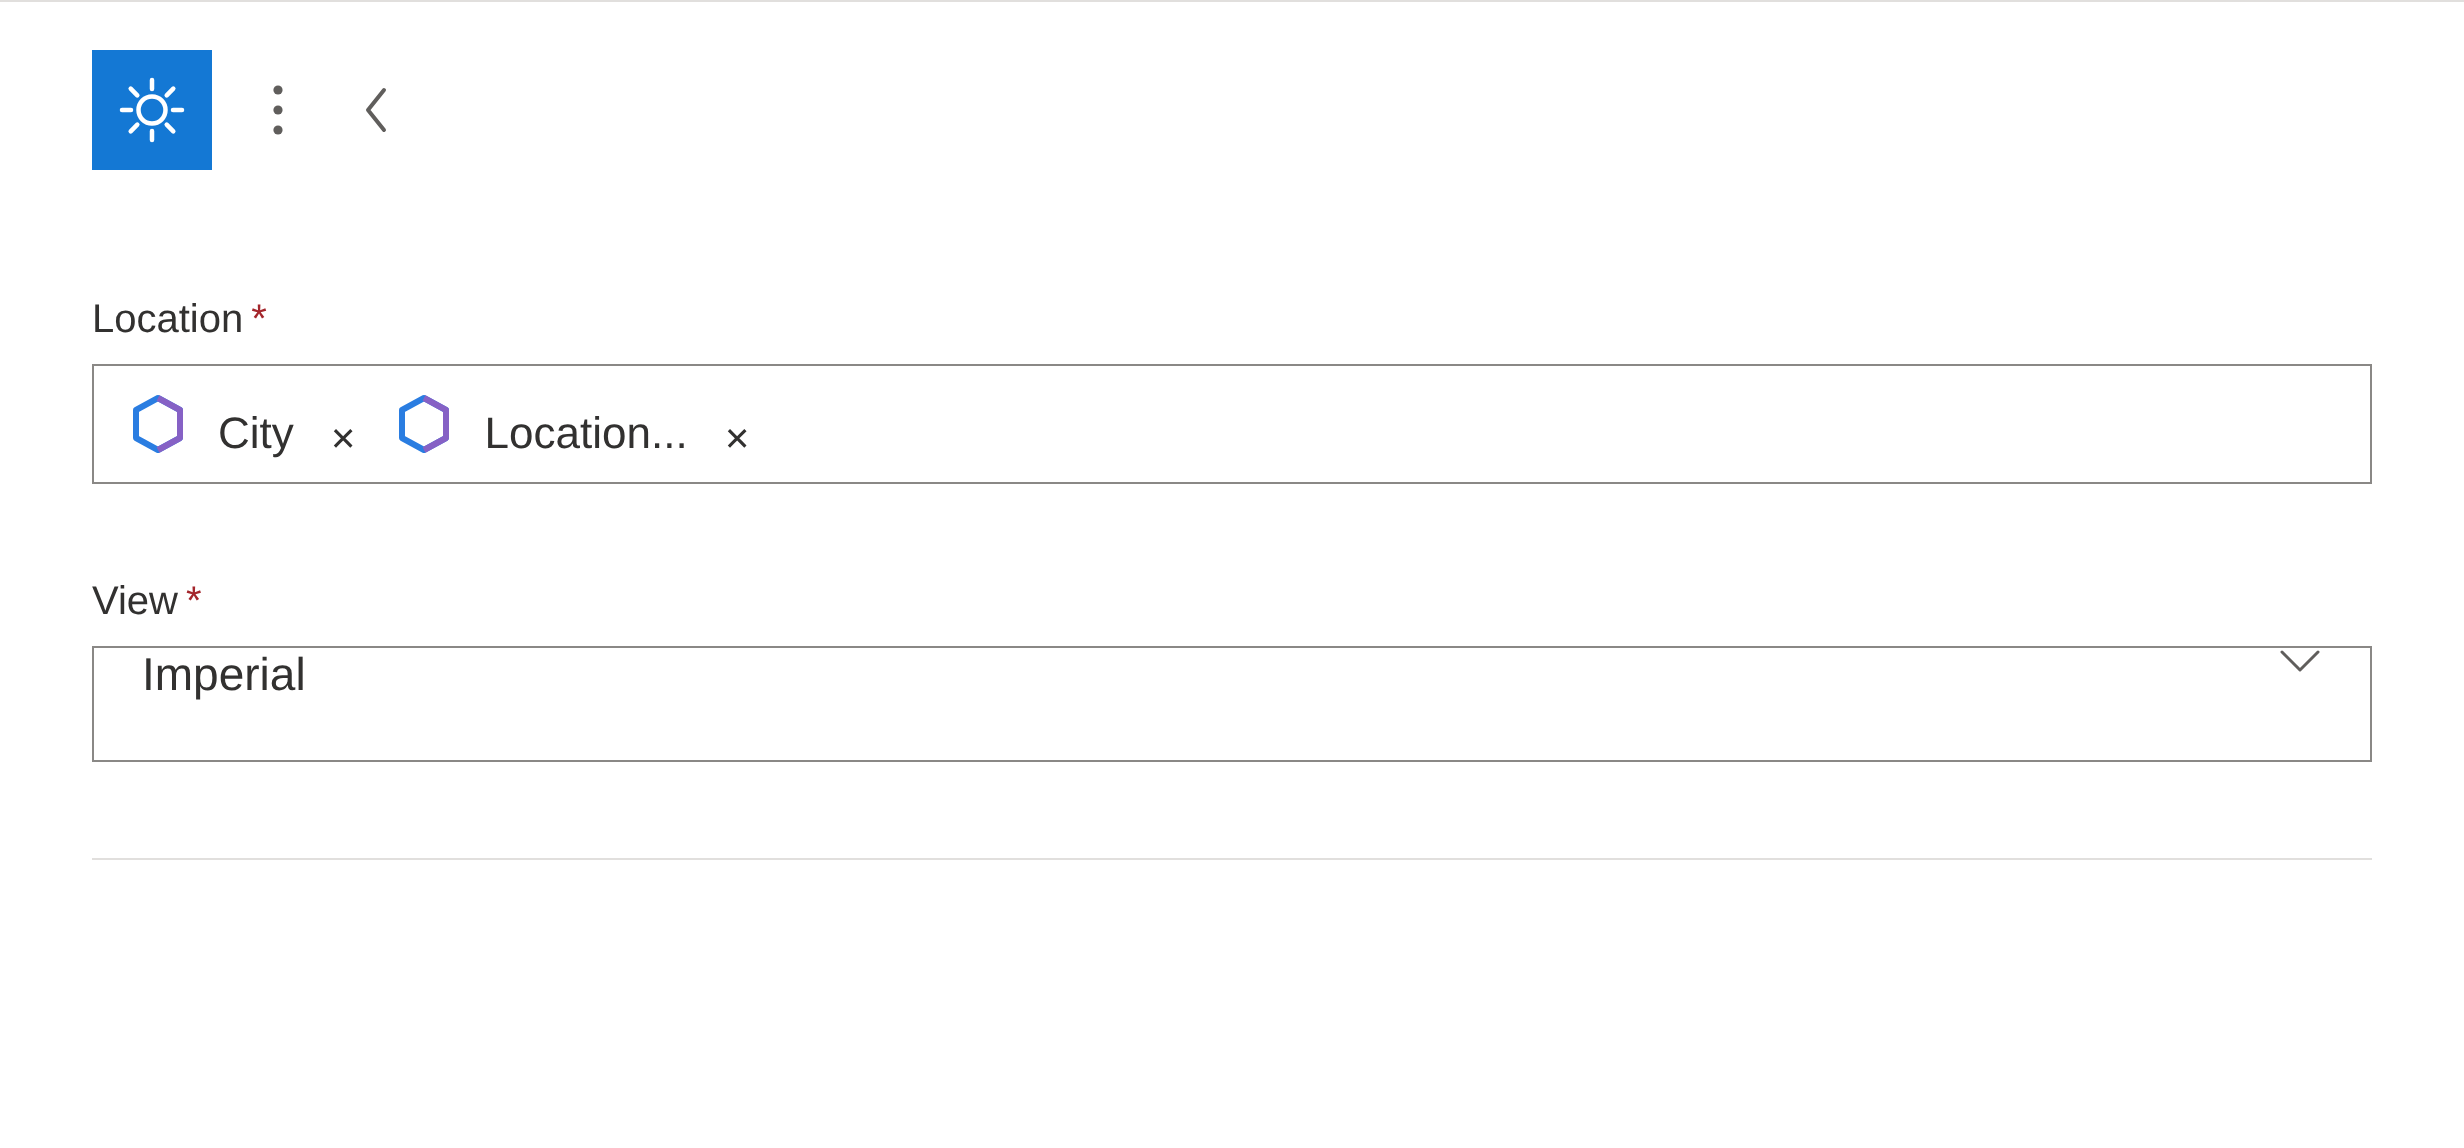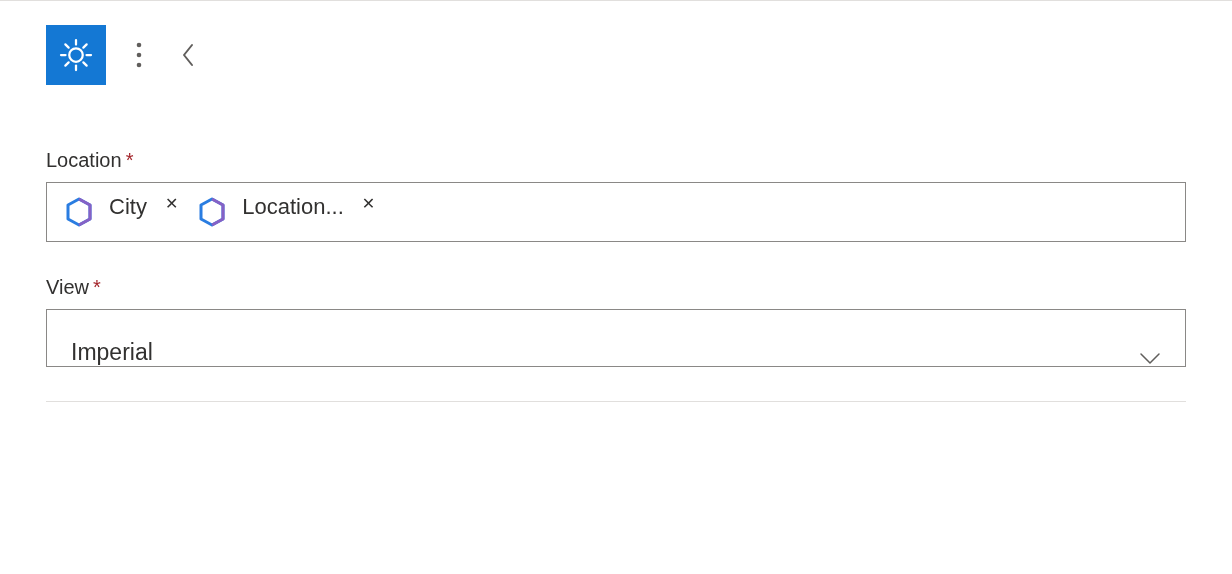--- a/index.html
+++ b/index.html
@@ -8,29 +8,29 @@
     .header{display:flex;align-items:center;padding:24px 46px 12px 46px;gap:24px}
     .action-icon{width:60px;height:60px;background:#1478d4;display:flex;align-items:center;justify-content:center;flex-shrink:0}
     .title{font-size:27px;font-weight:400;color:#323130;flex:1}
     .header-actions{display:flex;align-items:center;gap:26px;margin-right:0}
     .icon-btn{background:none;border:none;cursor:pointer;padding:6px;display:flex;align-items:center;justify-content:center;color:#605e5c}
     .tabs{display:flex;gap:52px;padding:50px 46px 0 46px}
     .tab{font-size:25px;font-weight:400;color:#605e5c;cursor:pointer;padding-bottom:14px;position:relative}
     .tab.active{color:#201f1e;font-weight:600}
     .tab.active::after{content:"";position:absolute;bottom:-2px;left:0;width:100%;height:5px;background:#0f6cbd}
     .content{padding:52px 46px 0 46px}
-    .field{margin-bottom:34px}
+    .field{margin-bottom:48px}
     .field-label{font-size:20px;color:#323130;font-weight:400;margin-bottom:10px;display:block}
     .required{color:#a4262c;margin-left:4px}
     .token-input{border:1px solid #8a8886;min-height:60px;display:flex;align-items:center;gap:10px;padding:8px 14px;flex-wrap:wrap;cursor:text}
-    .token{display:flex;align-items:flex-start;gap:12px}
+    .token{display:flex;align-items:flex-end;gap:12px}
     .token-icon{width:36px;height:36px;display:flex;align-items:center;justify-content:center}
     .token-text{font-size:22px;color:#323130}
     .token-remove{font-size:16px;color:#323130;cursor:pointer;padding:0 6px;user-select:none}
-    .select{border:1px solid #8a8886;height:58px;display:flex;align-items:flex-end;justify-content:space-between;padding:0 24px;cursor:pointer}
+    .select{border:1px solid #8a8886;height:58px;display:flex;align-items:flex-start;justify-content:space-between;padding:0 24px;cursor:pointer}
     .select-value{font-size:23px;color:#323130}
     .divider{height:1px;background:#e1dfdd;margin:6px 46px 0 46px}
   </style>
 </head>
 <body>
 
 <div class="panel">
   <div class="header">
     <div class="action-icon">
       <svg width="36" height="36" viewBox="0 0 24 24">

